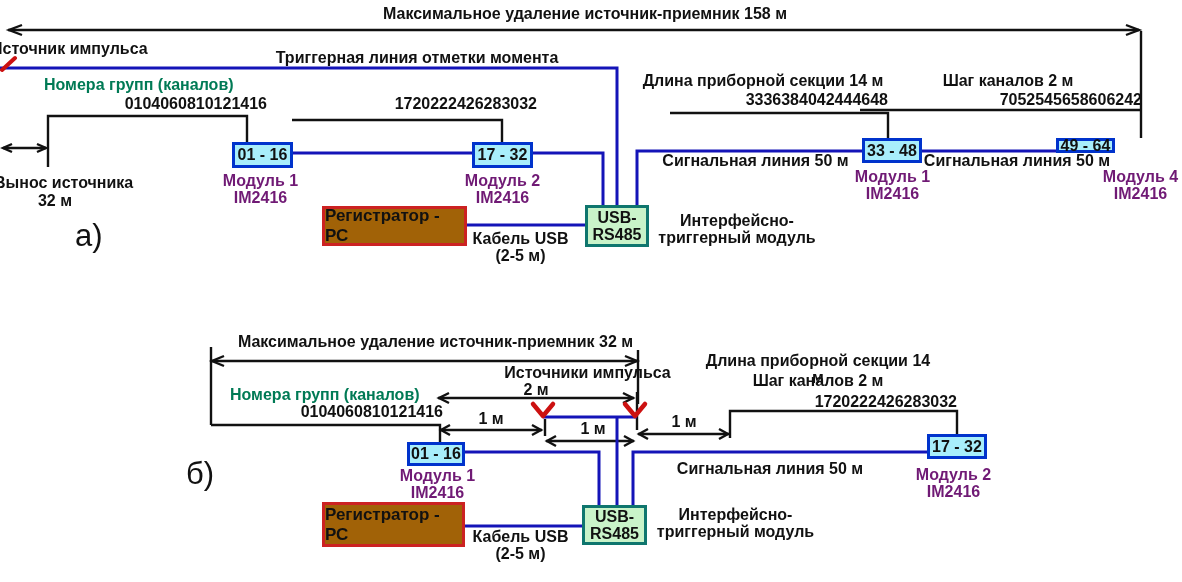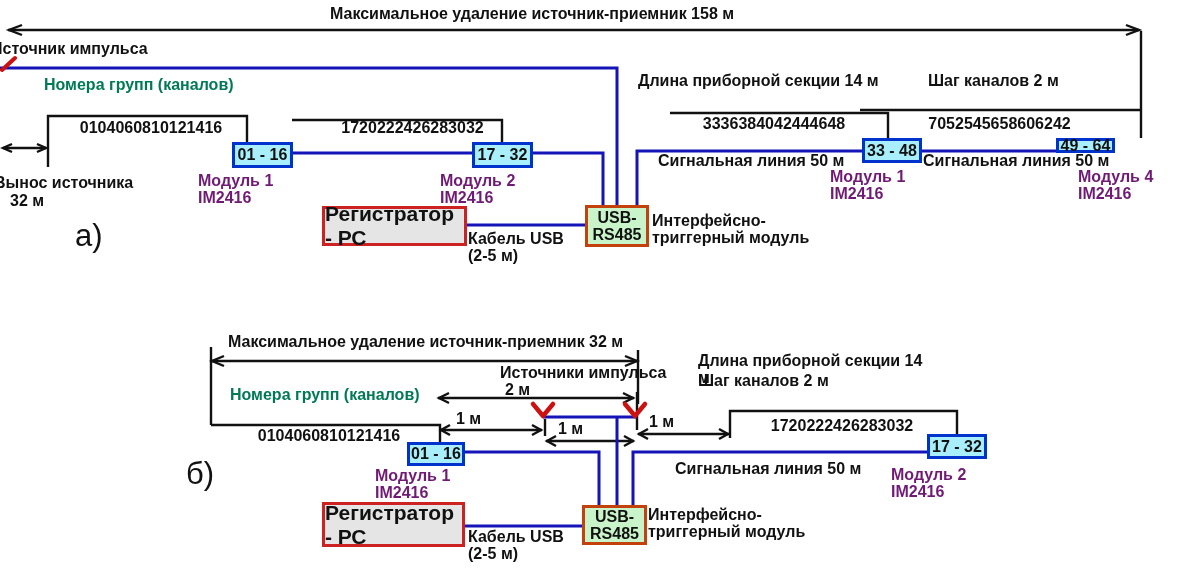--- a/index.html
+++ b/index.html
@@ -1,29 +1,29 @@
 <!DOCTYPE html>
 <html><head>
 <meta charset="utf-8">
 <style>
   html,body{margin:0;padding:0;background:#ffffff;}
   .stage{position:relative;width:1182px;height:582px;background:#ffffff;overflow:hidden;
          font-family:"Liberation Sans",sans-serif;color:#111;}
   .stage svg{position:absolute;left:0;top:0;}
   .lbl{position:absolute;font-size:16px;font-weight:bold;white-space:nowrap;line-height:17px;}
-  .ctr{white-space:normal;}
+  .ctr{text-align:center;white-space:normal;}
   .green{color:#007a55;}
   .purple{color:#701a75;}
   .big{font-size:31px;font-weight:normal;line-height:31px;}
-  .chrow{position:absolute;display:flex;justify-content:center;font-size:16px;font-weight:bold;margin-top:24px;}
+  .chrow{position:absolute;display:flex;justify-content:flex-end;font-size:16px;font-weight:bold;}
   .chanbox{position:absolute;background:#a8eefb;border:3px solid #0033cc;display:flex;
            align-items:center;justify-content:center;font-size:16px;font-weight:bold;box-sizing:border-box;}
-  .regbox{position:absolute;background:#e5e5e5;border:3px solid #cc2222;display:flex;
-          align-items:center;justify-content:center;font-size:21px;font-weight:bold;box-sizing:border-box;}
-  .usbbox{position:absolute;background:#c9f3c9;border:3px solid #c2410c;display:flex;flex-direction:column;
+  .regbox{position:absolute;background:#a16207;border:3px solid #cc2222;display:flex;
+          align-items:center;justify-content:center;font-size:17px;font-weight:bold;box-sizing:border-box;}
+  .usbbox{position:absolute;background:#c9f3c9;border:3px solid #0f766e;display:flex;flex-direction:column;
           align-items:center;justify-content:center;font-size:16px;font-weight:bold;line-height:17px;box-sizing:border-box;}
 </style>
 </head>
 <body>
 
 <div class="stage">
 
   <svg width="1182" height="582" viewBox="0 0 1182 582">
 
     <g stroke="#111111" stroke-width="2.4" fill="none">
@@ -82,20 +82,21 @@
       <path d="M465 526 H582"></path>
     </g>
     <g stroke="#cc1111" stroke-width="4.5" stroke-linecap="round" stroke-linejoin="round" fill="none">
       <path d="M533 404 L543 416 L553 404"></path>
       <path d="M625 404 L635 416 L645 404"></path>
     </g>
   </svg>
 
   <div class="lbl ctr" style="left:330px;top:5px;width:510px">Максимальное удаление источник-приемник 158 м</div>
   <div class="lbl" style="left:-9px;top:40px">Источник импульса</div>
+  <div class="lbl ctr" style="left:237px;top:49px;width:360px">Триггерная линия отметки момента</div>
   <div class="lbl green" style="left:44px;top:76px">Номера групп (каналов)</div>
   <div class="lbl ctr" style="left:638px;top:72px;width:250px">Длина приборной секции 14 м</div>
   <div class="lbl ctr" style="left:928px;top:72px;width:160px">Шаг каналов 2 м</div>
 
   <div class="chrow" style="left:35px;top:95px;width:232px">
     <span class="n">01</span>
     <span class="n">04</span>
     <span class="n">06</span>
     <span class="n">08</span>
     <span class="n">10</span>

